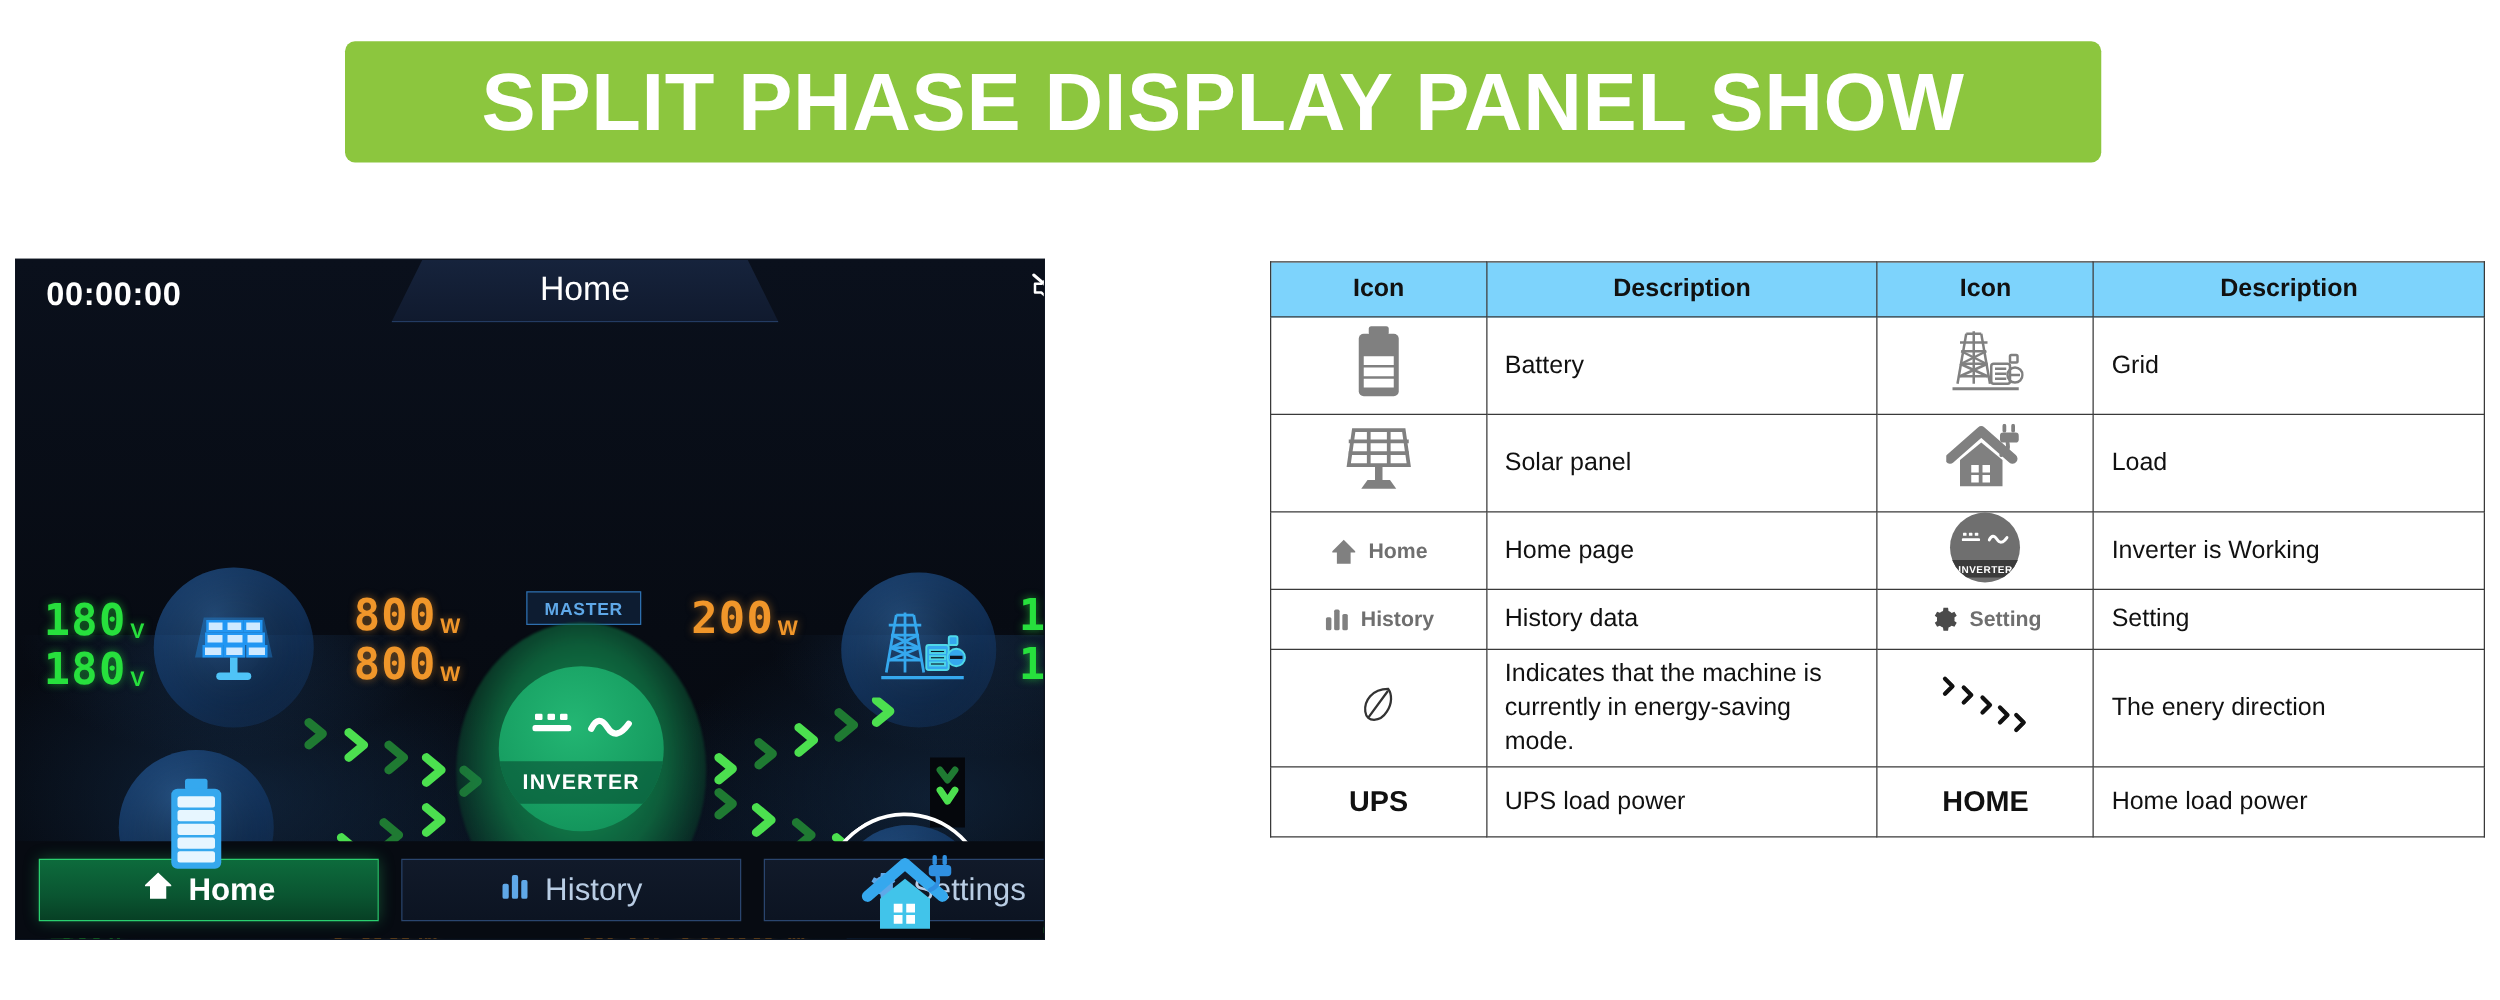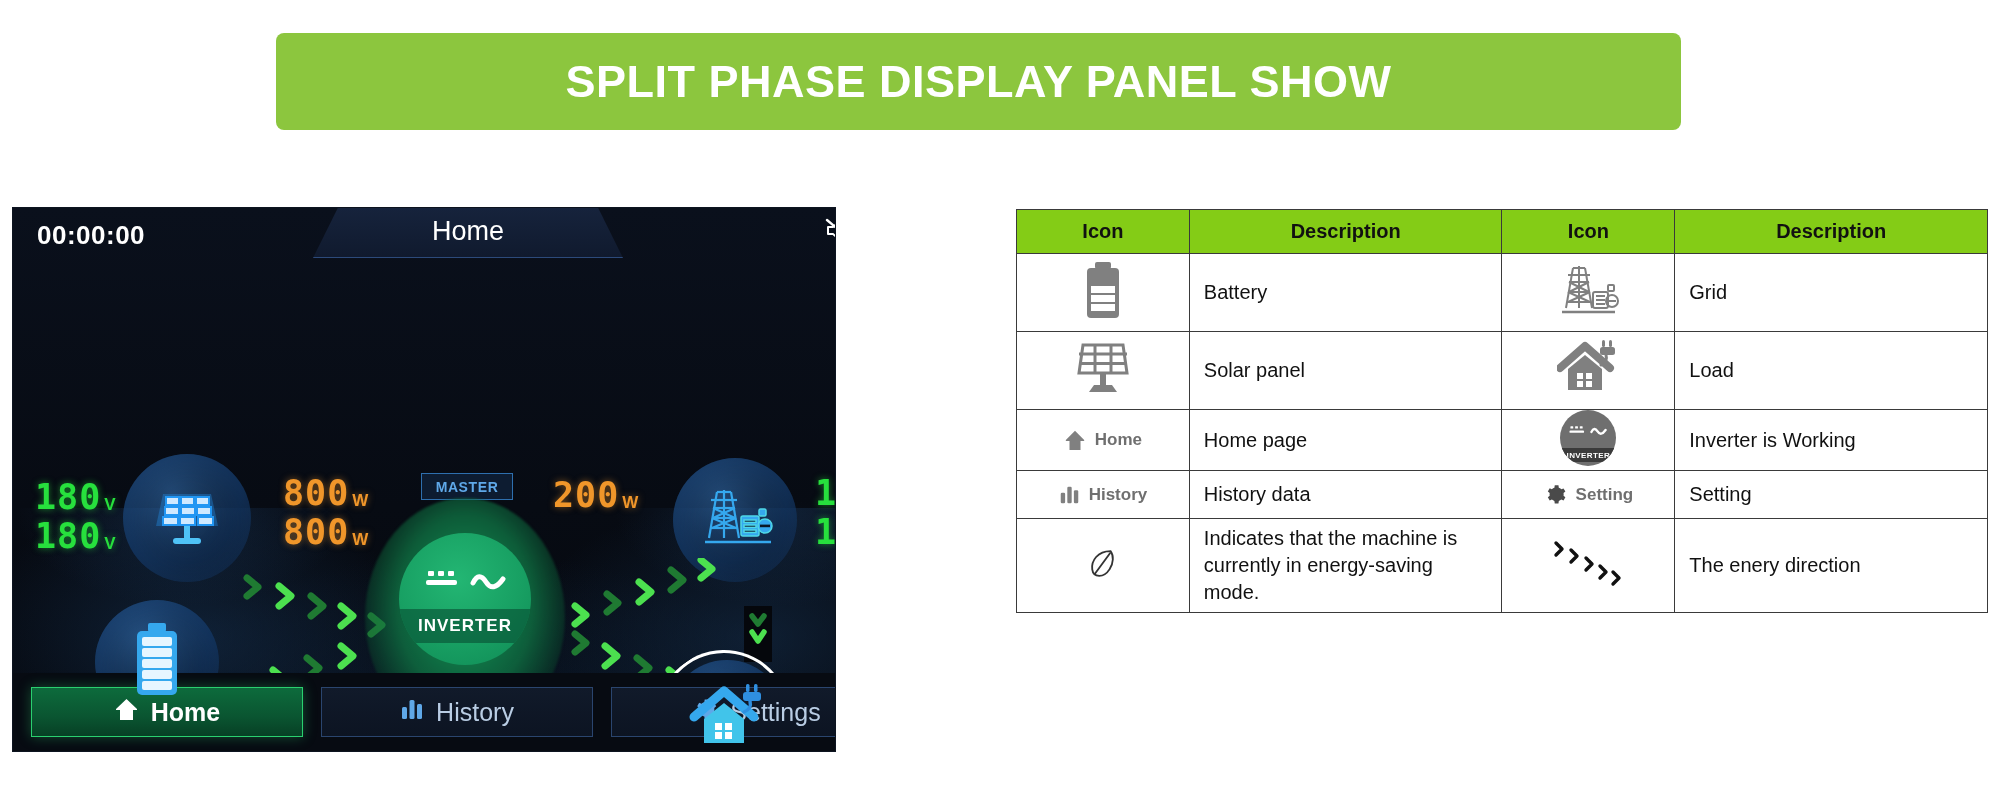--- a/index.html
+++ b/index.html
@@ -16,21 +16,21 @@
   .banner {
     position: absolute;
     left: 276px; top: 33px;
     width: 1405px; height: 97px;
     background: #8cc63e;
     border-radius: 8px;
     display: flex; align-items: center; justify-content: center;
   }
   .banner-text {
     color: #ffffff;
-    font-size: 45px;
+    font-size: 65px;
     font-weight: bold;
     letter-spacing: 0.5px;
     font-family: "Liberation Sans", sans-serif;
     white-space: nowrap;
   }
 
   
   .lcd {
     position: absolute;
     left: 12px; top: 207px;
@@ -180,21 +180,21 @@
 
   
   .tbl{
     position:absolute; left:1016px; top:209px;
     width:972px;
     border-collapse:collapse;
     font-family:"Liberation Sans", sans-serif;
   }
   .tbl td, .tbl th{ border:1px solid #3a3a3a; padding:0; }
   .tbl th{
-    background:#84cc16; color:#111; font-size:20px; font-weight:bold;
+    background:#7dd3fc; color:#111; font-size:20px; font-weight:bold;
     height:44px; text-align:center;
   }
   .c-icon{ width:173px; text-align:center; vertical-align:middle; }
   .c-desc{ width:313px; padding:6px 14px !important; font-size:20px; color:#111; vertical-align:middle; line-height:1.35; }
   .c-icon2{ width:173px; text-align:center; vertical-align:middle; }
   .c-desc2{ width:313px; padding:6px 14px !important; font-size:20px; color:#111; vertical-align:middle; line-height:1.35; }
   .ic-wrap{ display:flex; align-items:center; justify-content:center; gap:9px; }
   .ic-lbl{ font-size:17px; color:#6f6f6f; font-weight:bold; }
   .mono-time{ font-size:22px; color:#111; font-family:"Liberation Sans", sans-serif; }
   .bold-txt{ font-size:23px; font-weight:bold; color:#111; }
@@ -669,16 +669,26 @@
               <path d="M19 11 l6 6 l-6 6"></path>
               <path d="M34 19 l6 6 l-6 6"></path>
               <path d="M48 27 l6 6 l-6 6"></path>
               <path d="M61 33 l6 6 l-6 6"></path>
             </g>
           </svg>
         </td>
         <td class="c-desc2">The enery direction</td>
       </tr>
 
+      <tr style="height:56px;">
+        <td class="c-icon">
+          <span class="bold-txt">UPS</span>
+        </td>
+        <td class="c-desc">UPS load power</td>
+        <td class="c-icon2">
+          <span class="bold-txt">HOME</span>
+        </td>
+        <td class="c-desc2">Home load power</td>
+      </tr>
     </tbody>
   </table>
 
 </div>
 
 </body></html>

